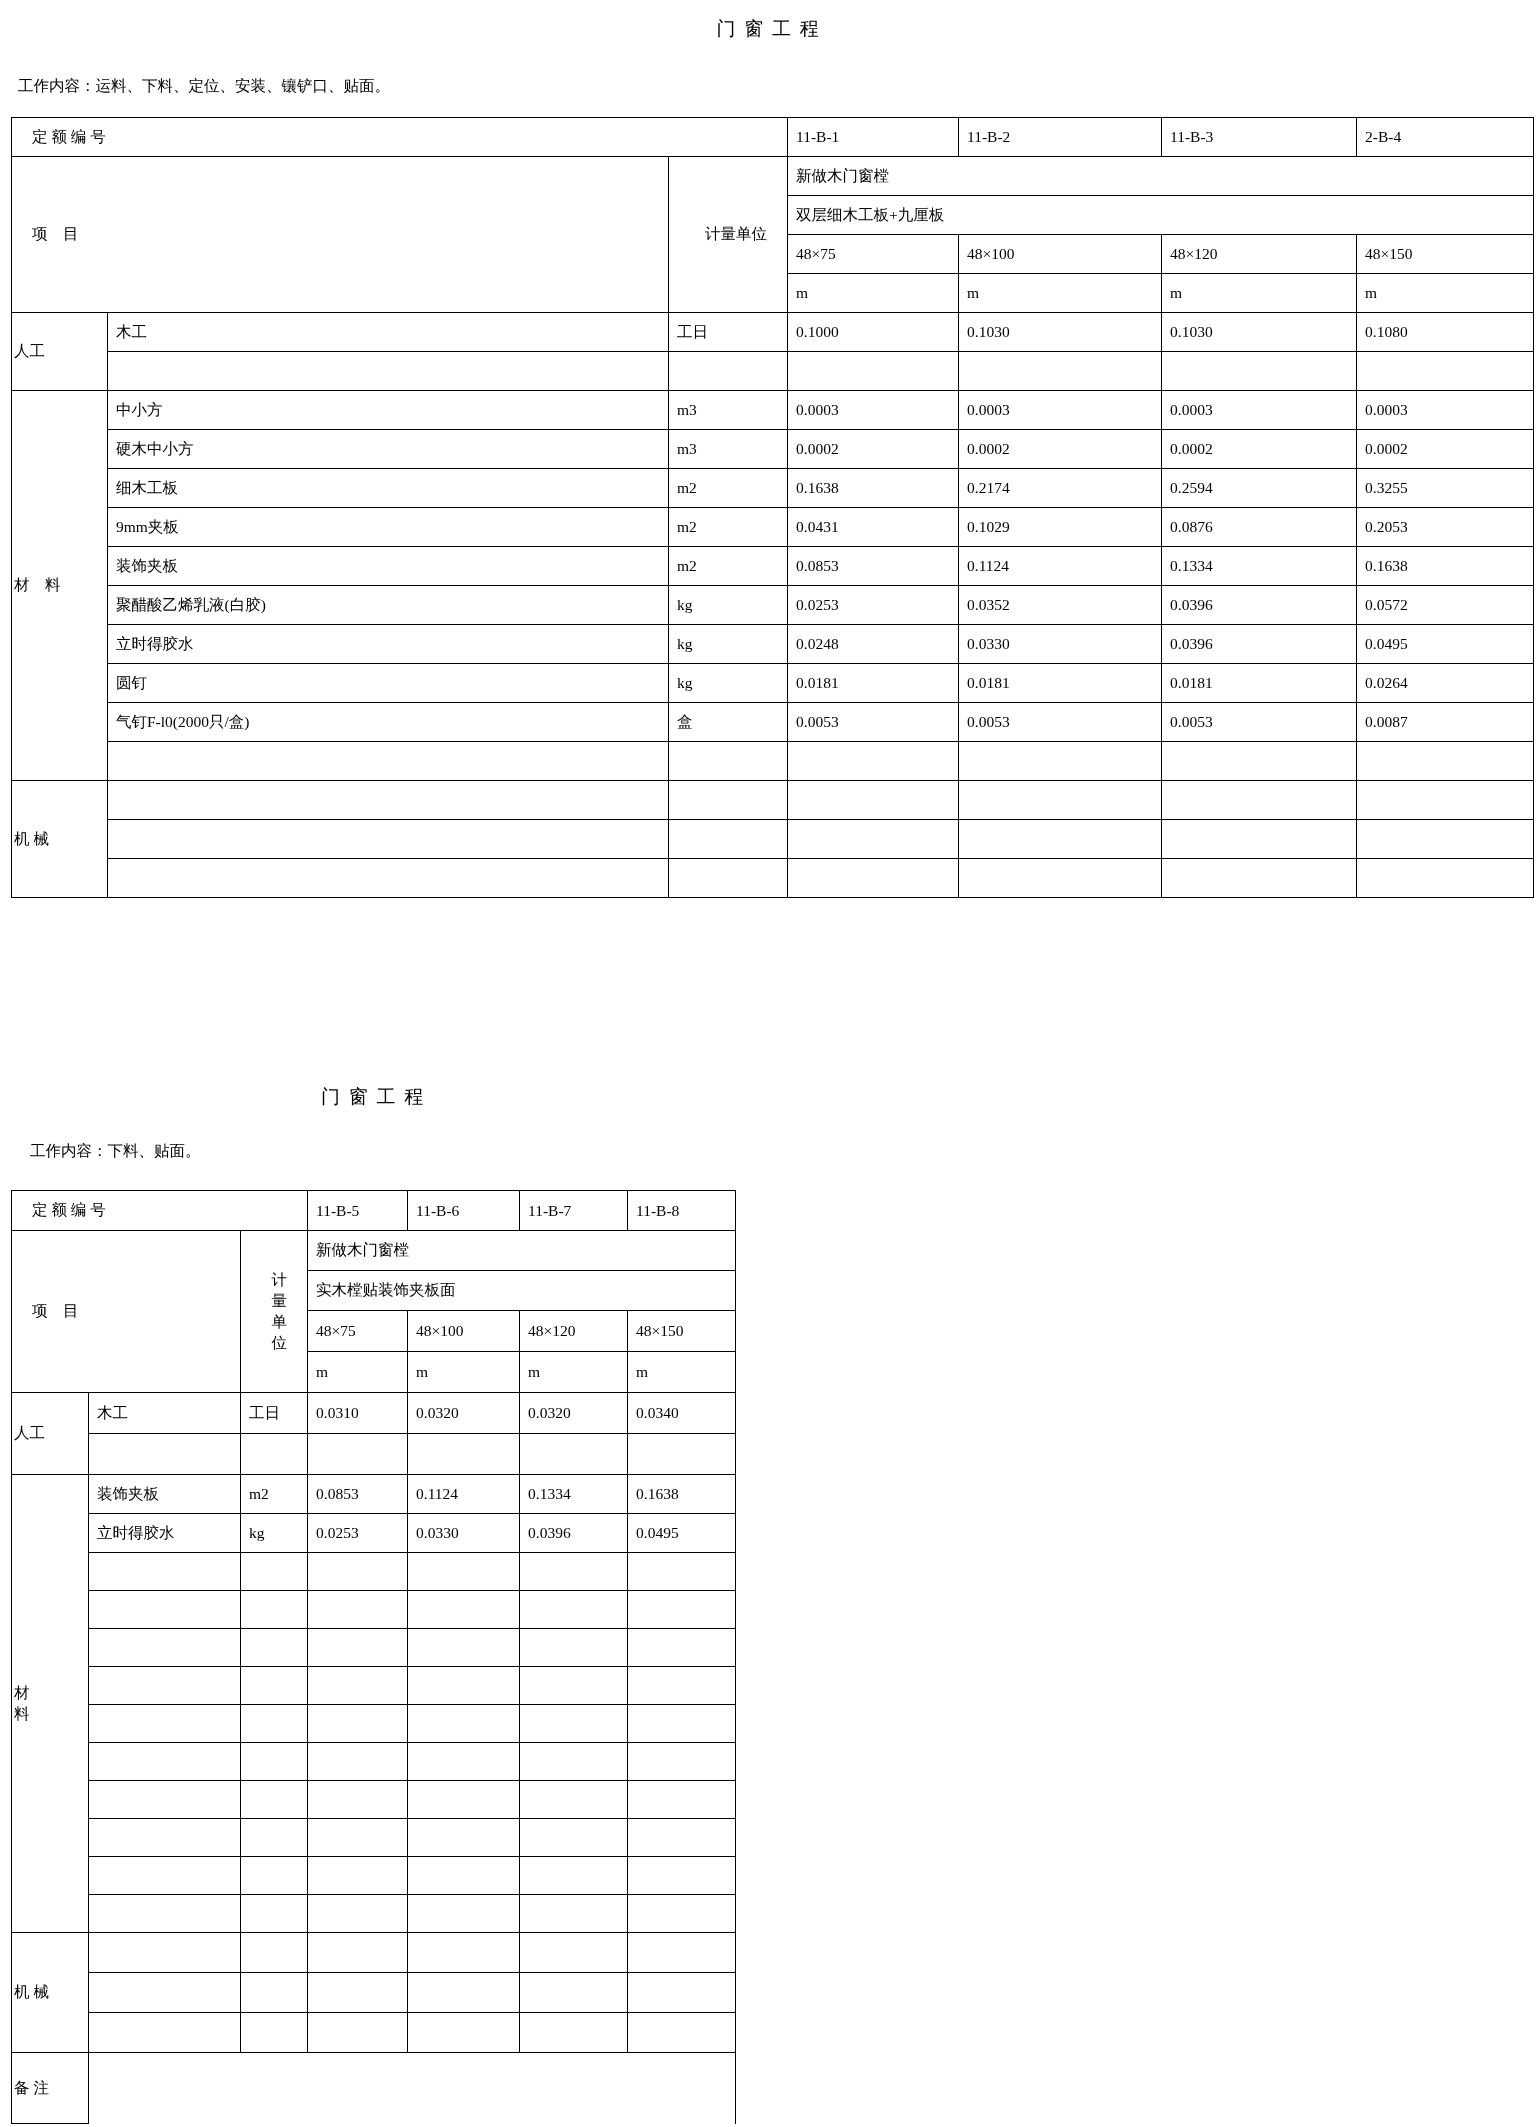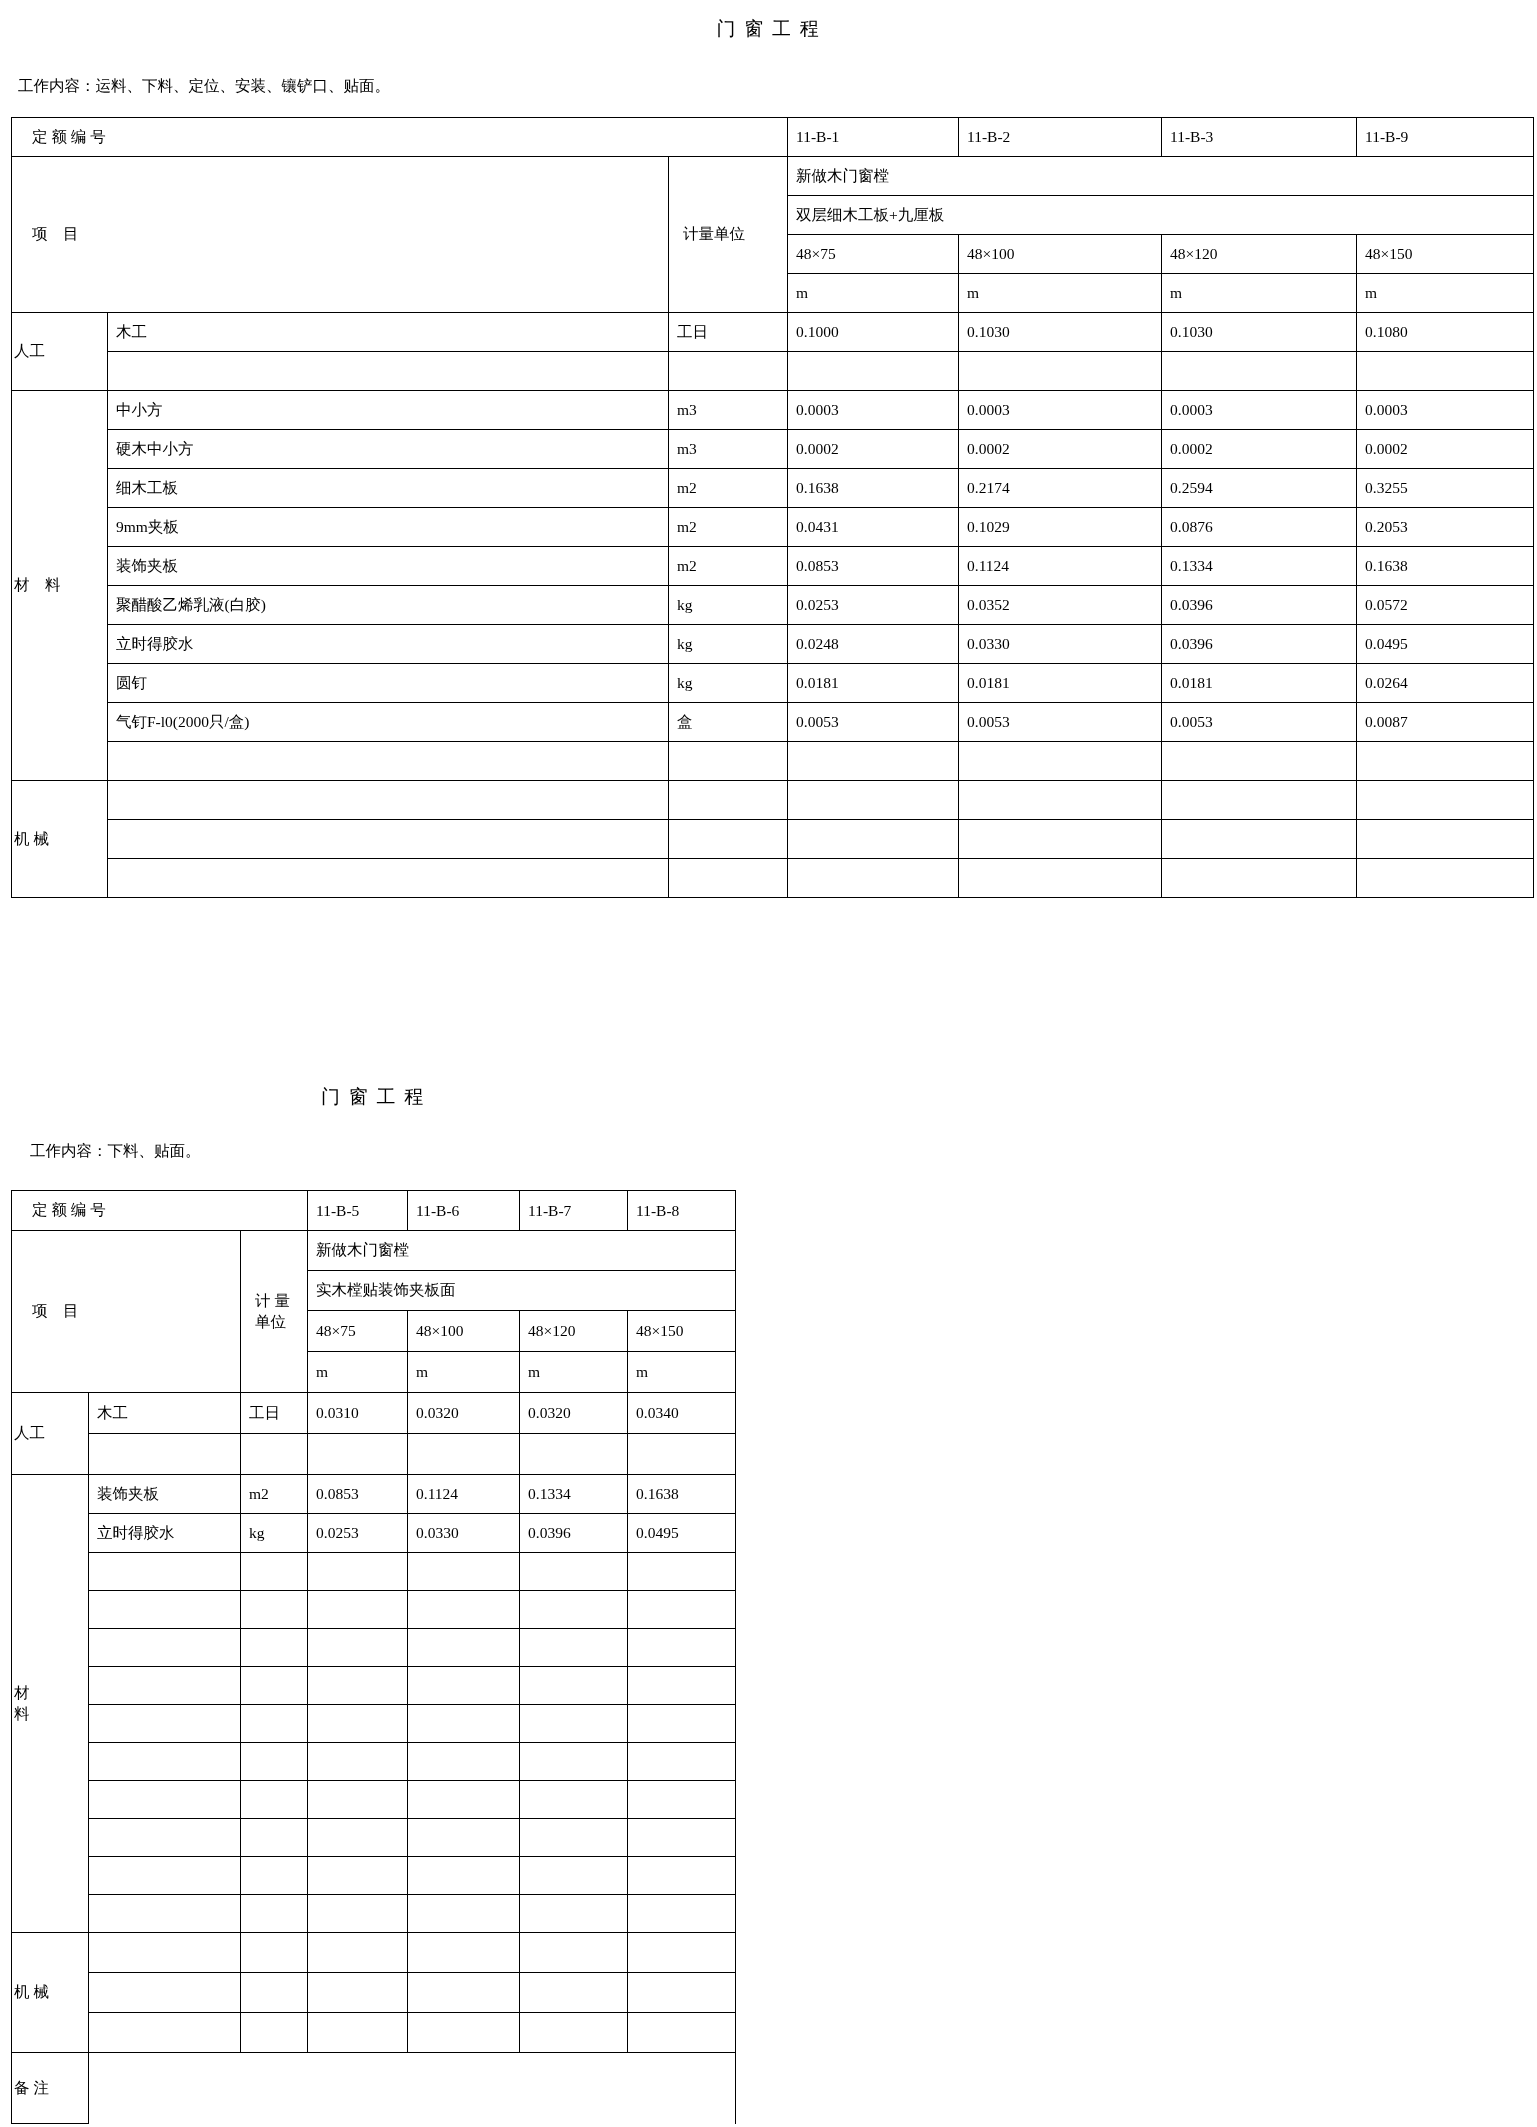--- a/index.html
+++ b/index.html
@@ -38,21 +38,21 @@
   td{
     border:1px solid #000;
     font-size:15.5px;
     padding:1px 8px;
     vertical-align:middle;
     white-space:pre-wrap;
     overflow:hidden;
   }
   td.pad-lg{padding-left:20px;}
   td.sec{text-align:left;padding:1px 2px;}
-  td.unit-head{text-align:left;padding:1px 14px;}
+  td.unit-head{text-align:right;padding:1px 20px;}
   td.remark-label{border-bottom:1px solid #000;margin-top:31px;}
   td.remark-body{border-bottom:none;}
 </style>
 </head>
 <body>
 
 <div class="page">
 
   <div id="title1" class="doc-title">门 窗 工 程</div>
   <div id="work1" class="work-line">工作内容：运料、下料、定位、安装、镶铲口、贴面。</div>
@@ -66,21 +66,21 @@
         <col style="width:203px">
         <col style="width:195px">
         <col style="width:177px">
     </colgroup>
     <tbody id="t1-body">
         <tr style="height: 39px;">
           <td colspan="3" class="pad-lg">定 额 编 号</td>
           <td>11-B-1</td>
           <td>11-B-2</td>
           <td>11-B-3</td>
-          <td>11-B-9</td>
+          <td>2-B-4</td>
         </tr>
         <tr style="height: 39px;">
           <td colspan="2" rowspan="4" class="pad-lg">项    目</td>
           <td rowspan="4" class="unit-head">计量单位</td>
           <td colspan="4">新做木门窗樘</td>
         </tr>
         <tr style="height: 39px;">
           <td colspan="4">双层细木工板+九厘板</td>
         </tr>
         <tr style="height: 39px;">

